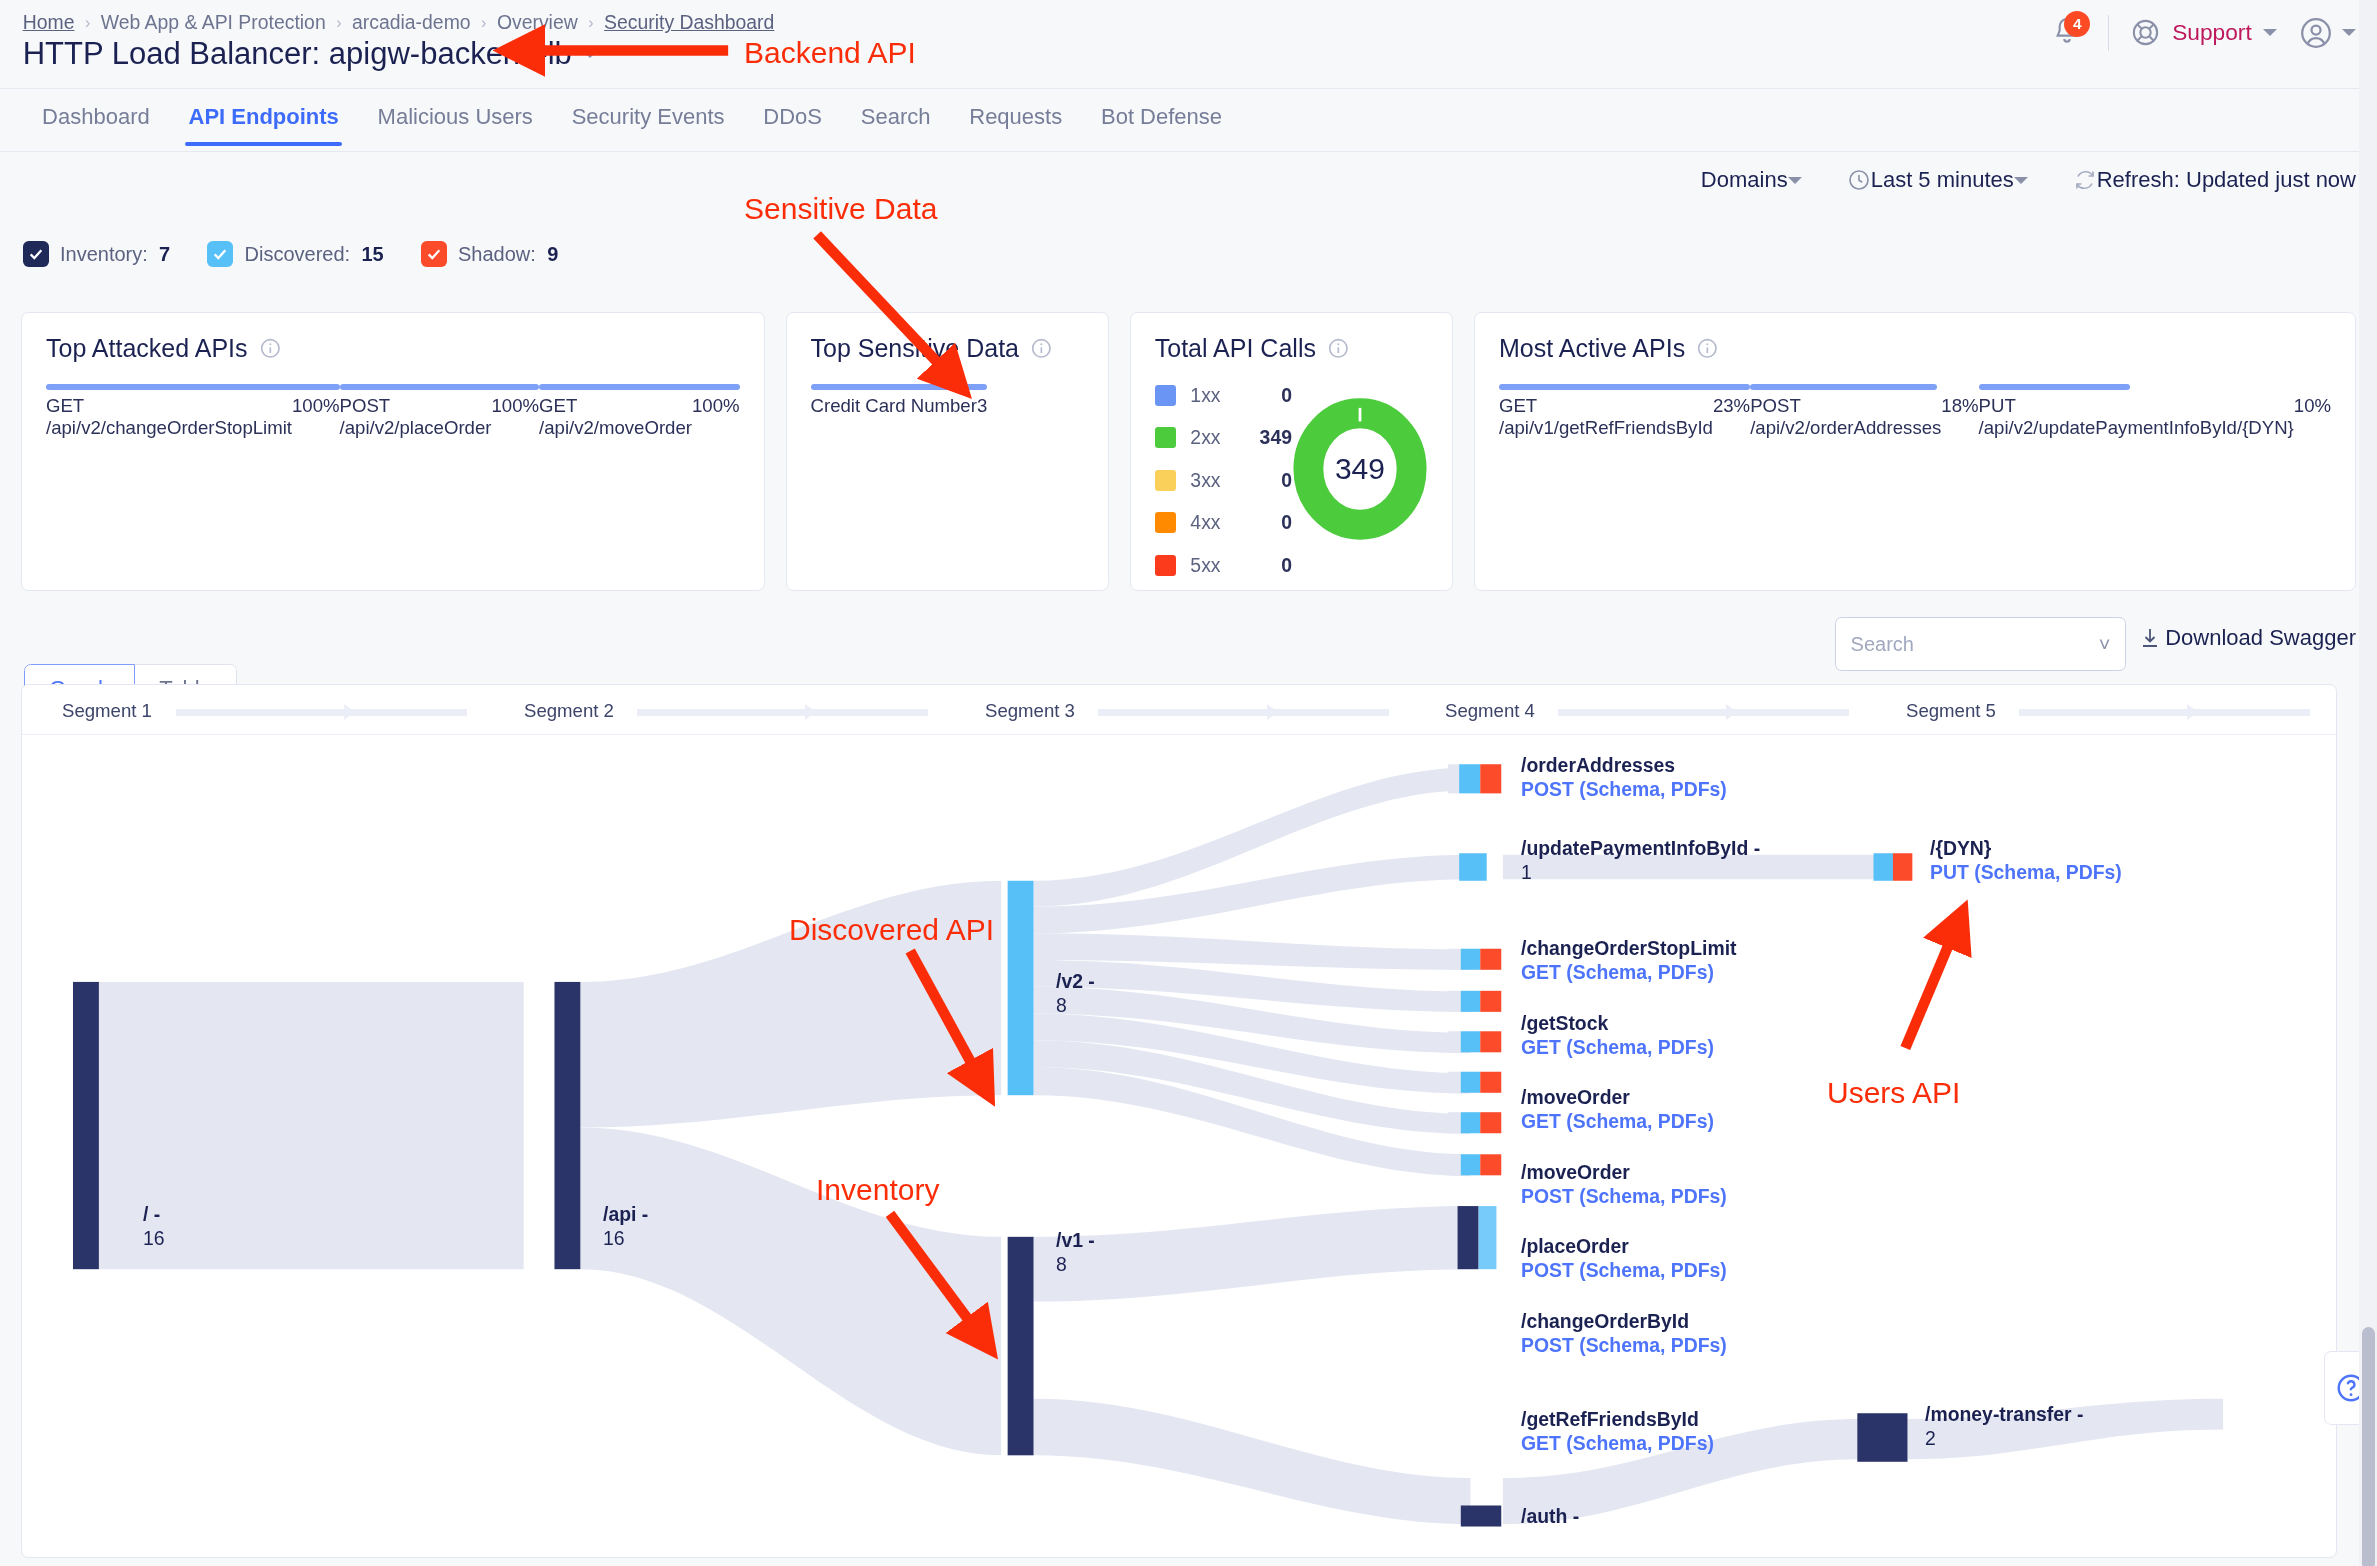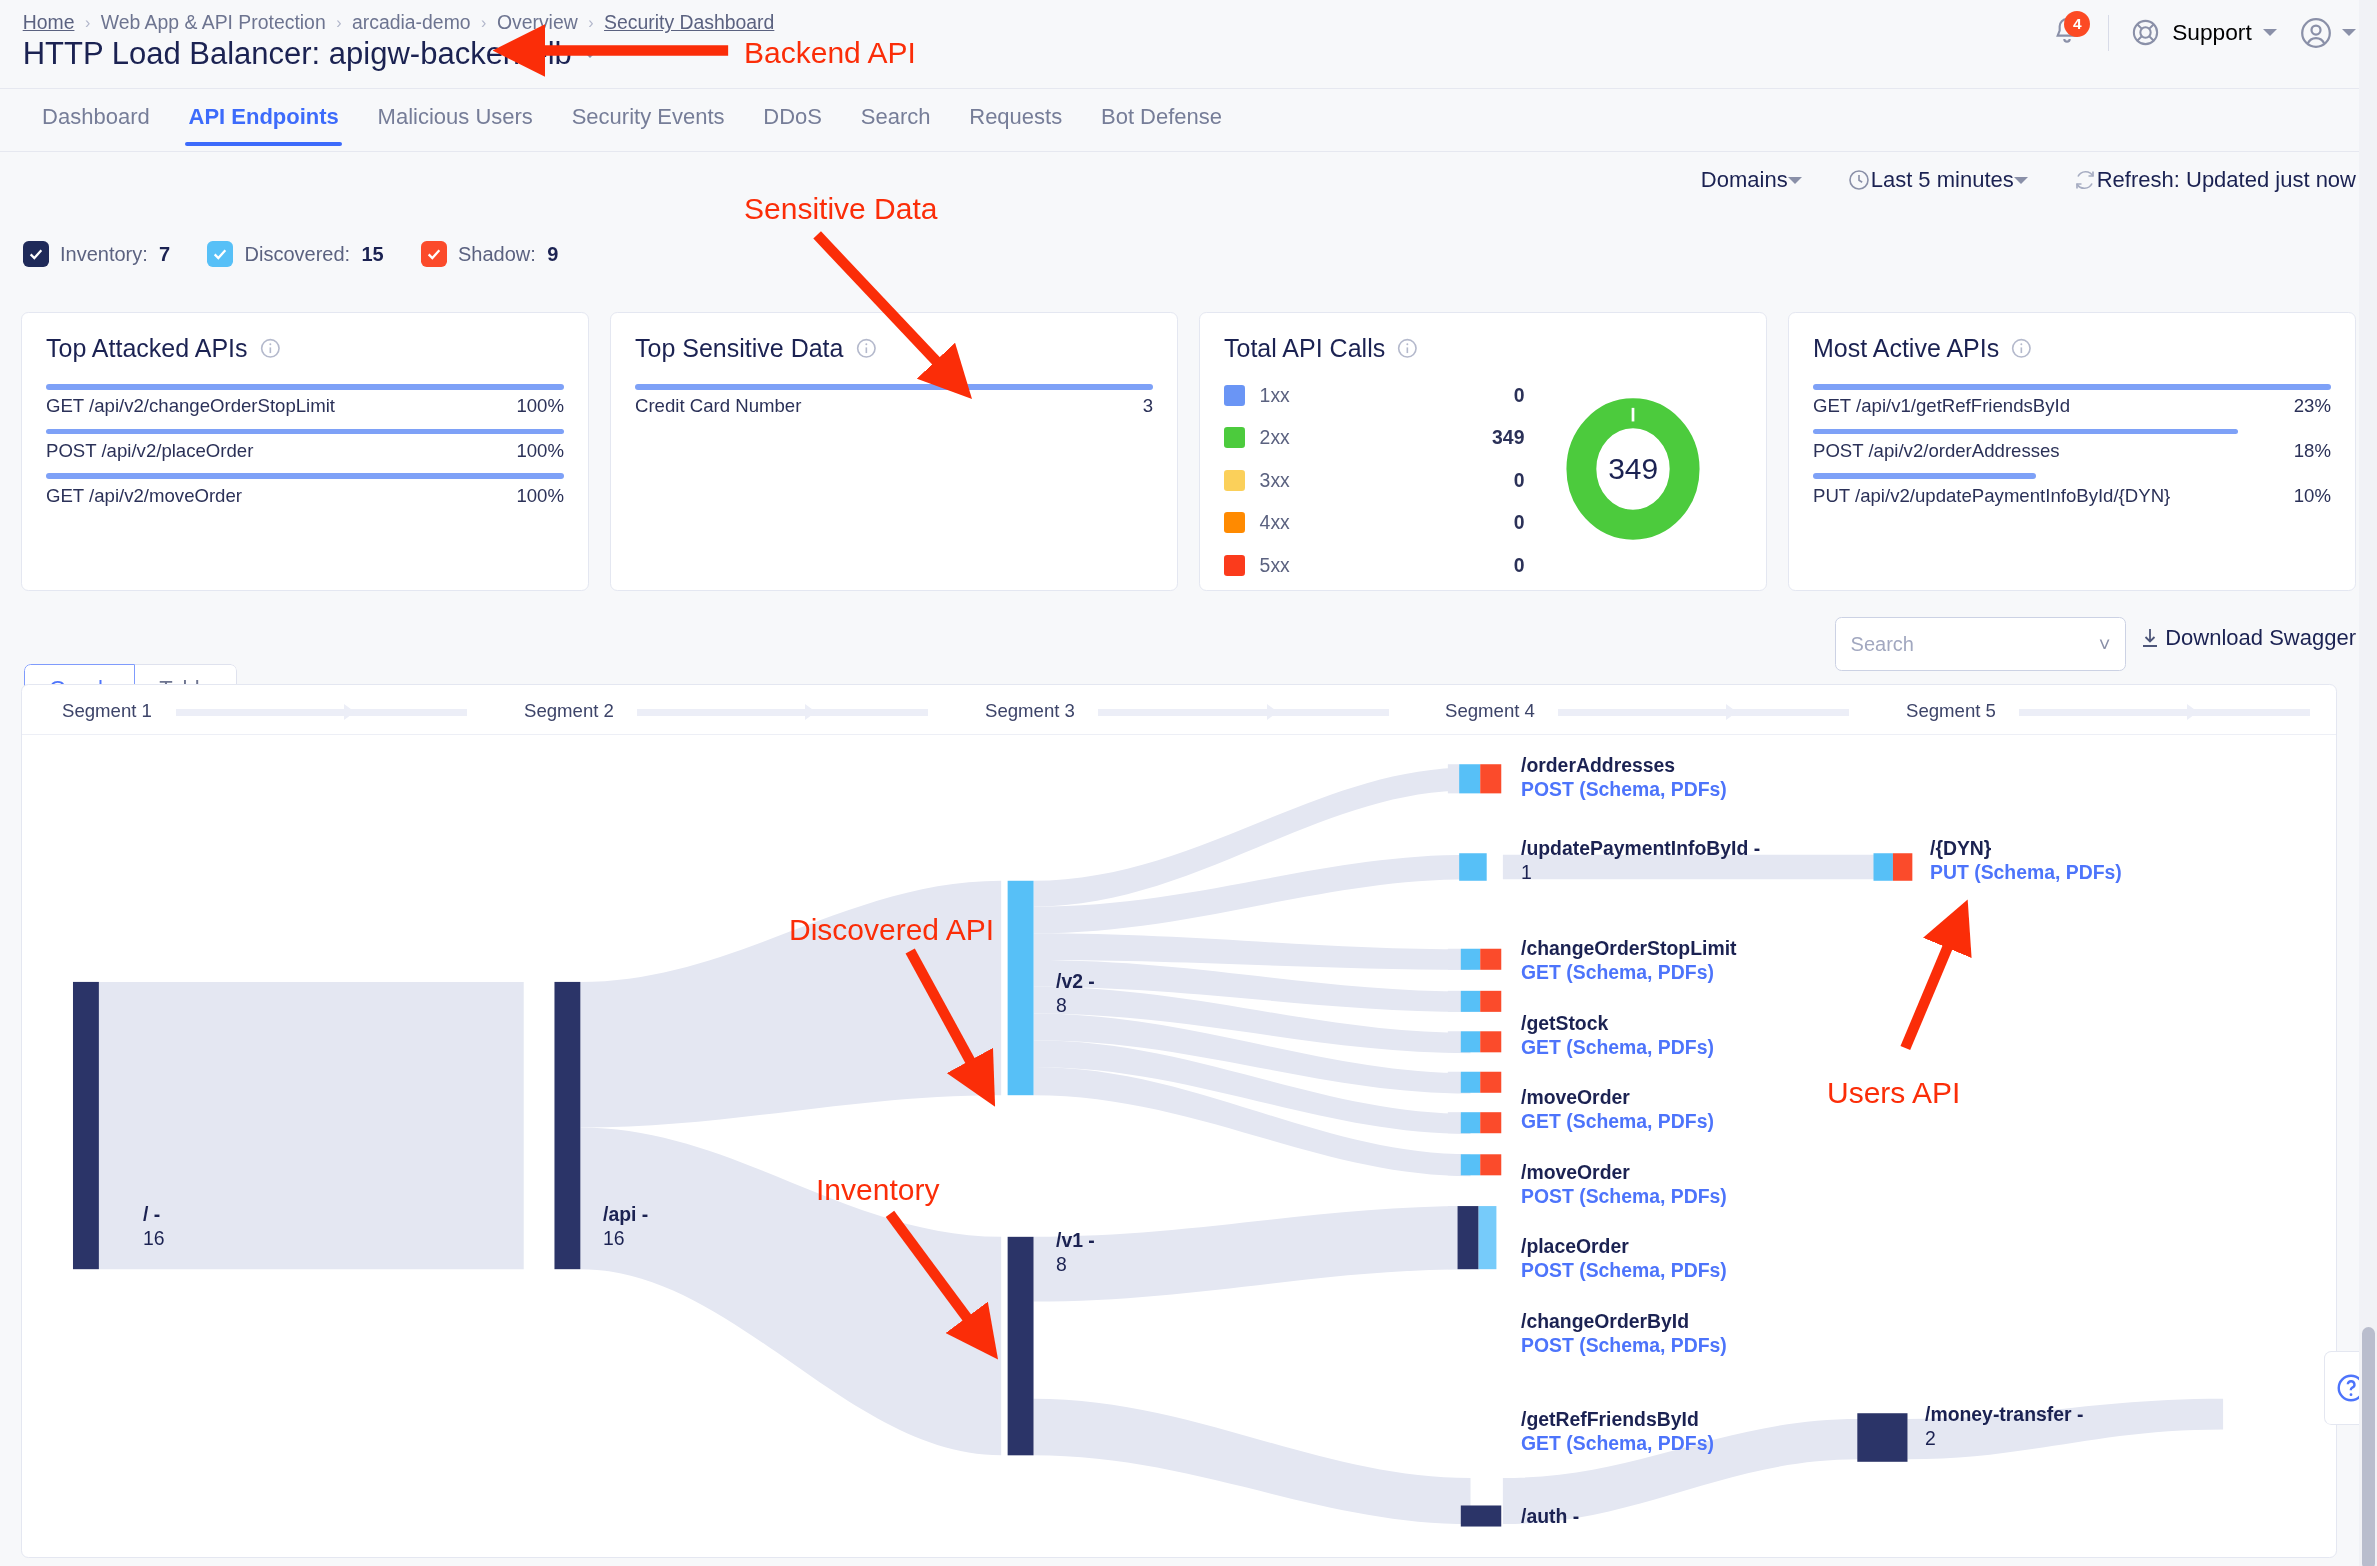--- a/index.html
+++ b/index.html
@@ -33,21 +33,21 @@
     position:absolute; right:21px; top:14.6px; display:flex; align-items:center; gap:21px;
   }
   .bell{ position:relative; width:36px;height:36px; }
   .bell svg{ width:32px;height:32px; }
   .badge{
     position:absolute; right:-3.2px; top:-3.2px; width:26px;height:26px;border-radius:50%;
     background:#fc4a24; color:#fff; font-size:15.4px; font-weight:700;
     display:flex;align-items:center;justify-content:center;
   }
   .vdiv{ width:0.8px;height:36px;background:#d8dbe8; }
-  .support{ display:flex;align-items:center;gap:11.3px; font-size:22.7px;color:#000000; }
+  .support{ display:flex;align-items:center;gap:11.3px; font-size:22.7px;color:#be185d; }
   .lifering{ width:31px;height:31px; }
   .avatar{ display:flex;align-items:center;gap:8px; }
   
   .tabs{
     position:absolute; left:0; top:89px; width:2377px; height:63px;
     border-bottom:0.8px solid #e6e8f0; background:#f7f8fa;
     display:flex; align-items:flex-start; gap:0; padding-left:22.7px;
   }
   .tab{
     font-size:22px;color:#767d98; padding:14.6px 19.4px 16px 19.4px; position:relative; white-space:nowrap;
@@ -79,21 +79,21 @@
   }
   .card{
     flex:1; background:#fff; border:0.8px solid #e4e7f1; border-radius:7.3px; padding:21px 24px;
     position:relative;
   }
   .card h3{
     font-size:25px; font-weight:400; color:#1b2252; display:flex;align-items:center;gap:11.3px;
     margin-bottom:21px;
   }
   .info{ width:22.7px;height:22.7px; }
-  .rowlist{ display:flex; flex-direction:column; }
+  .rowlist{ display:flex; flex-direction:row; }
   .rowitem{ margin-bottom:11.3px; }
   .bar{ height:5.7px; background:#7ea1f7; border-radius:3.2px; margin-bottom:5.7px; }
   .rowline{ display:flex; justify-content:space-between; font-size:18.6px; color:#2b3158; }
   
   .apicalls{ display:flex; }
   .statuslist{ width:58%; }
   .statusrow{ display:flex; align-items:center; font-size:19.4px; color:#5b6280; margin-bottom:19.4px; }
   .sw{ width:21px;height:21px;border-radius:3.2px;margin-right:14.6px; }
   .statusrow .num{ margin-left:auto; font-weight:700; color:#2b3158; }
   .donutwrap{ flex:1; display:flex;align-items:flex-start;justify-content:center; padding-top:13px;}

